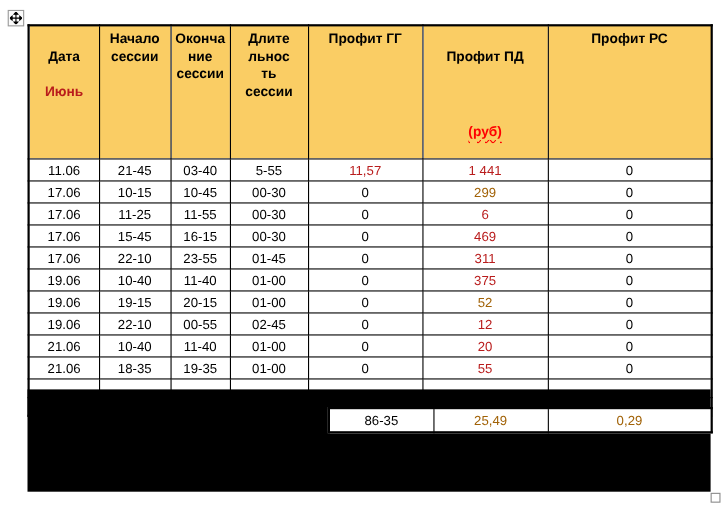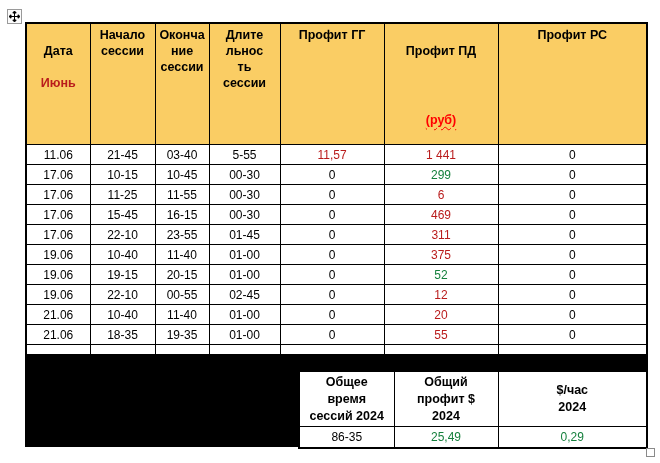--- a/index.html
+++ b/index.html
@@ -12,21 +12,21 @@
   
   .main{left:25px;top:22px;width:621px;border:2px solid #000;}
   .main th,.main td{border:1px solid #000;text-align:center;padding:0;overflow:hidden;}
   .main thead th{
     background:#FACD64;vertical-align:top;font-size:12.5px;font-weight:bold;
     line-height:16px;padding-top:3px;white-space:pre-line;
   }
   .main tbody td{height:19px;font-size:12px;line-height:12px;}
   td.b{font-weight:normal;}
   .green{color:#b91c1c;}
-  .red{color:#15803d;}
+  .red{color:#a16207;}
   .black{color:#000000;}
   .rub{color:#FF0000;text-decoration:underline wavy #FF0000 1px;text-underline-offset:2px;margin-top:37px;}
   tr.empty-a td{height:16px;}
   tr.empty-b td{height:15px;}
 
   
   .black-area{position:absolute;left:25px;top:354px;width:621px;height:93px;background:#000;}
 
   
   .summary{left:298px;top:370px;width:348px;border:2px solid #000;background:#fff;}
@@ -210,30 +210,20 @@
 
 <div class="black-area"></div>
 
 <table class="summary">
   <colgroup>
     <col style="width:95px">
       <col style="width:104px">
       <col style="width:149px">
   </colgroup>
   <tbody>
-      <tr>
-    <th>Общее
-время
-сессий 2024</th>
-    <th>Общий
-профит $
-2024</th>
-    <th>$/час
-2024</th>
-  </tr>
   <tr>
     <td class="black">86-35</td>
     <td class="b red">25,49</td>
     <td class="b red">0,29</td>
   </tr>
 </tbody>
   </table>
 
 <div class="resize-handle"></div>
 

